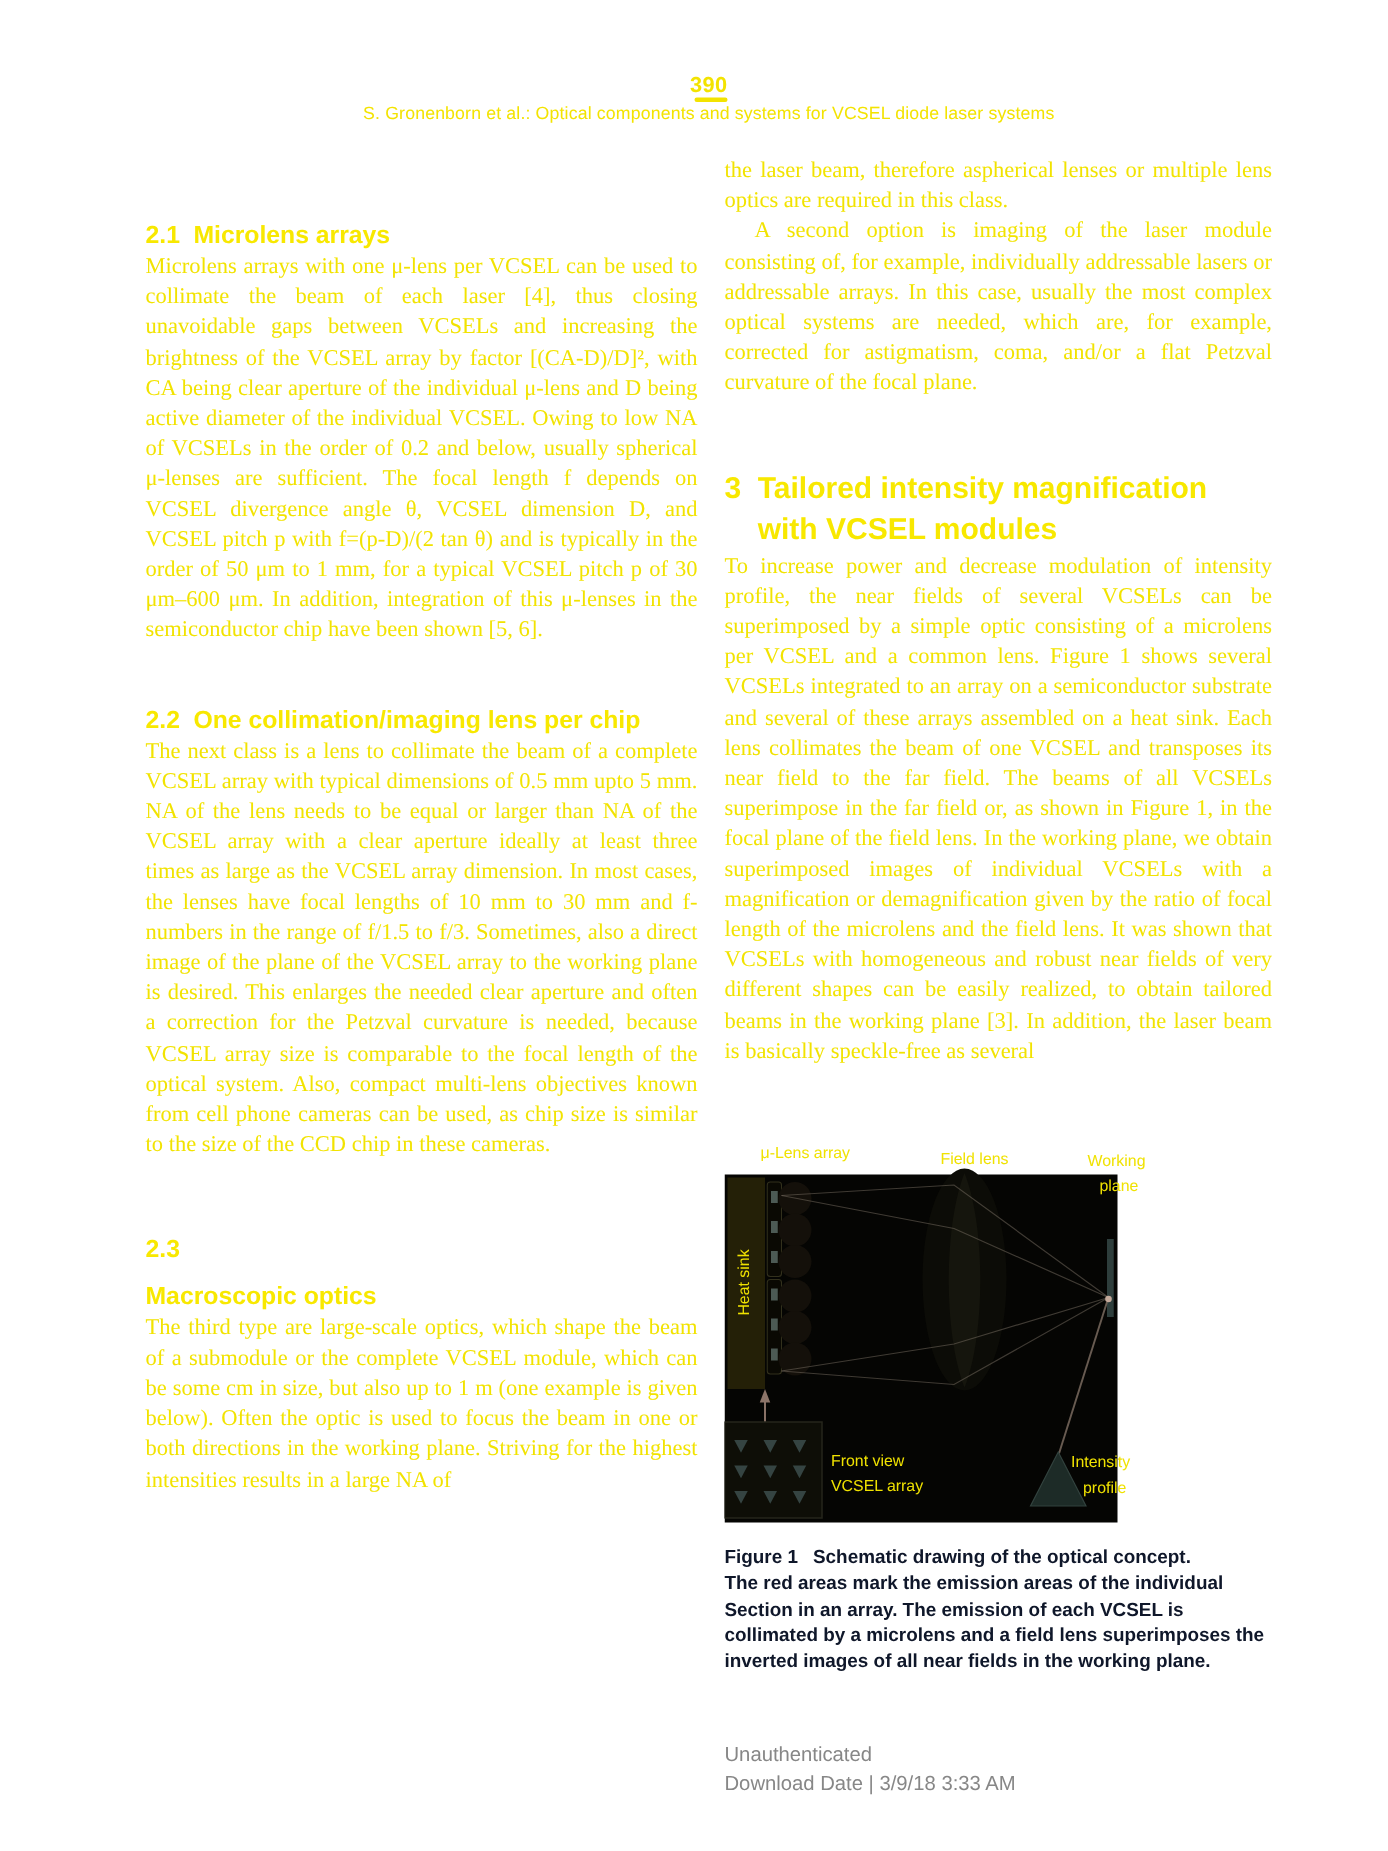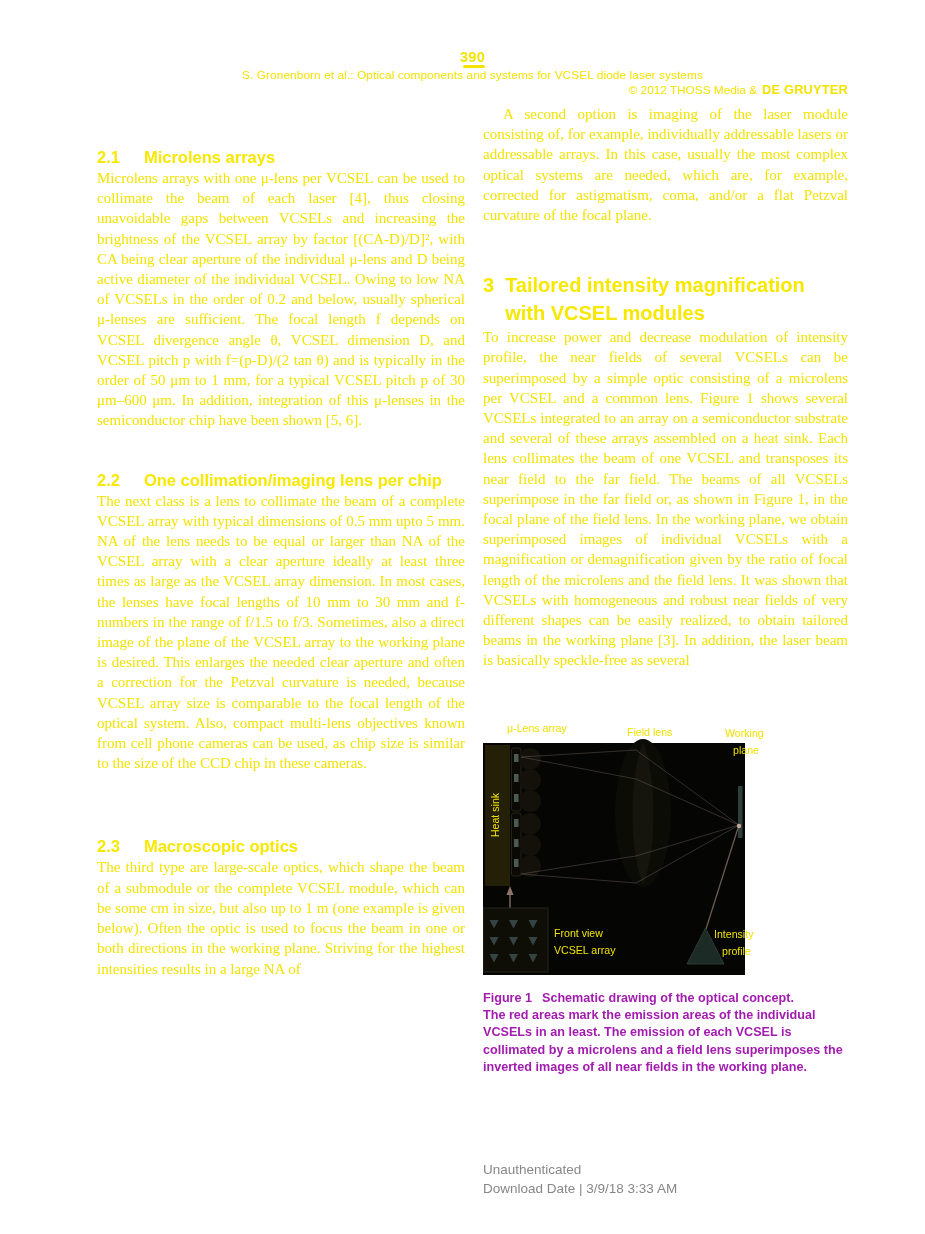--- a/index.html
+++ b/index.html
@@ -36,71 +36,67 @@
   }
   .col p { margin: 0; }
   .left-col  { left: 97px;  width: 368px; }
   .right-col { left: 483px; width: 365px; }
   .indent { text-indent: 20px; }
 
   .sec-h {
     font-family: "Liberation Sans", "DejaVu Sans", sans-serif;
     font-weight: bold; color: #f8e800;
     font-size: 16.5px; line-height: 22px;
-    display: flex; gap: 24px; text-align: left;
+    display: flex; gap: 9px; text-align: left;
   }
   .h21 { margin-top: 42px; }
   .b21 { margin-top: 19px; }
   .h22 { margin-top: 38px; }
   .b22 { margin-top: 20px; }
-  .h23 { margin-top: 62px; }
+  .h23 { margin-top: 49px; flex-direction: column; }
   .b23 { margin-top: 20px; }
 
   .big-h {
     font-size: 20px; line-height: 27.5px;
     gap: 11px; margin-top: 47px;
   }
   .rp2 { margin-top: 0; }
   .rp3 { margin-top: 22px; }
 
   
   .fig-wrap { margin-top: 46px; position: relative; width: 290px; height: 260px; }
   .fig-wrap svg { display: block; }
   .fig-label {
     font-family: "Liberation Sans", "DejaVu Sans", sans-serif;
     font-size: 10.6px; fill: #f0e200;
   }
   .fig-cap {
     margin-top: 13px;
     font-family: "Liberation Sans", "DejaVu Sans", sans-serif;
     font-size: 12.6px; line-height: 17.3px;
-    color: #a21caf; font-weight: bold;
+    color: #0f172a; font-weight: bold;
     text-align: left;
   }
   .cap-label { margin-right: 10px; }
 
   
   .footer {
     position: absolute; left: 483px; top: 1160px; width: 327px;
     font-family: "Liberation Sans", "DejaVu Sans", sans-serif;
     font-size: 13.5px; line-height: 19px;
     color: #878787;
   }
 </style>
 </head>
 <body>
 
 <div class="header-row">
   <span class="page-num">390</span>
   <span class="header-dash"></span>
   <span class="running-title">S. Gronenborn et al.: Optical components and systems for VCSEL diode laser systems</span>
-  <span class="header-right">
-    <span class="copyright">© 2012 THOSS Media &amp;</span>
-    <span class="publisher">DE GRUYTER</span>
-  </span>
 </div>
 
 <div class="col left-col">
 
   <div class="sec-h h21">
     <span>2.1</span>
     <span>Microlens arrays</span>
   </div>
   <p class="b21">Microlens arrays with one μ-lens per VCSEL can be used to collimate the beam of each laser [4], thus closing unavoidable gaps between VCSELs and increasing the brightness of the VCSEL array by factor [(CA-D)/D]², with CA being clear aperture of the individual μ-lens and D being active diameter of the individual VCSEL. Owing to low NA of VCSELs in the order of 0.2 and below, usually spherical μ-lenses are sufficient. The focal length f depends on VCSEL divergence angle θ, VCSEL dimension D, and VCSEL pitch p with f=(p-D)/(2 tan θ) and is typically in the order of 50 μm to 1 mm, for a typical VCSEL pitch p of 30 μm–600 μm. In addition, integration of this μ-lenses in the semiconductor chip have been shown [5, 6].</p>
 
@@ -111,20 +107,21 @@
   <p class="b22">The next class is a lens to collimate the beam of a complete VCSEL array with typical dimensions of 0.5 mm upto 5 mm. NA of the lens needs to be equal or larger than NA of the VCSEL array with a clear aperture ideally at least three times as large as the VCSEL array dimension. In most cases, the lenses have focal lengths of 10 mm to 30 mm and f-numbers in the range of f/1.5 to f/3. Sometimes, also a direct image of the plane of the VCSEL array to the working plane is desired. This enlarges the needed clear aperture and often a correction for the Petzval curvature is needed, because VCSEL array size is comparable to the focal length of the optical system. Also, compact multi-lens objectives known from cell phone cameras can be used, as chip size is similar to the size of the CCD chip in these cameras.</p>
 
   <div class="sec-h h23">
     <span>2.3</span>
     <span>Macroscopic optics</span>
   </div>
   <p class="b23">The third type are large-scale optics, which shape the beam of a submodule or the complete VCSEL module, which can be some cm in size, but also up to 1 m (one example is given below). Often the optic is used to focus the beam in one or both directions in the working plane. Striving for the highest intensities results in a large NA of</p>
 </div>
 
 <div class="col right-col">
+  <p>the laser beam, therefore aspherical lenses or multiple lens optics are required in this class.</p>
   <p class="indent rp2">A second option is imaging of the laser module consisting of, for example, individually addressable lasers or addressable arrays. In this case, usually the most complex optical systems are needed, which are, for example, corrected for astigmatism, coma, and/or a flat Petzval curvature of the focal plane.</p>
 
   <div class="sec-h big-h">
     <span>3</span>
     <span>Tailored intensity magnification with VCSEL modules</span>
   </div>
   <p class="rp3">To increase power and decrease modulation of intensity profile, the near fields of several VCSELs can be superimposed by a simple optic consisting of a microlens per VCSEL and a common lens. Figure 1 shows several VCSELs integrated to an array on a semiconductor substrate and several of these arrays assembled on a heat sink. Each lens collimates the beam of one VCSEL and transposes its near field to the far field. The beams of all VCSELs superimpose in the far field or, as shown in Figure 1, in the focal plane of the field lens. In the working plane, we obtain superimposed images of individual VCSELs with a magnification or demagnification given by the ratio of focal length of the microlens and the field lens. It was shown that VCSELs with homogeneous and robust near fields of very different shapes can be easily realized, to obtain tailored beams in the working plane [3]. In addition, the laser beam is basically speckle-free as several</p>
 
   <div class="fig-wrap">
     <svg width="290" height="260" viewBox="0 0 290 260">
@@ -198,20 +195,20 @@
       <text class="fig-label" x="71" y="237">VCSEL array</text>
       <text class="fig-label" x="231" y="221">Intensity</text>
       <text class="fig-label" x="239" y="238">profile</text>
     </svg>
   </div>
 
   <div class="fig-cap">
     <div>
       <span class="cap-label">Figure 1</span><span>Schematic drawing of the optical concept.</span>
     </div>
-    <div>The red areas mark the emission areas of the individual VCSELs in an least. The emission of each VCSEL is collimated by a microlens and a field lens superimposes the inverted images of all near fields in the working plane.</div>
+    <div>The red areas mark the emission areas of the individual Section in an array. The emission of each VCSEL is collimated by a microlens and a field lens superimposes the inverted images of all near fields in the working plane.</div>
   </div>
 </div>
 
 <div class="footer">
   <div>Unauthenticated</div>
   <div>Download Date | 3/9/18 3:33 AM</div>
 </div>
 
 </body></html>

